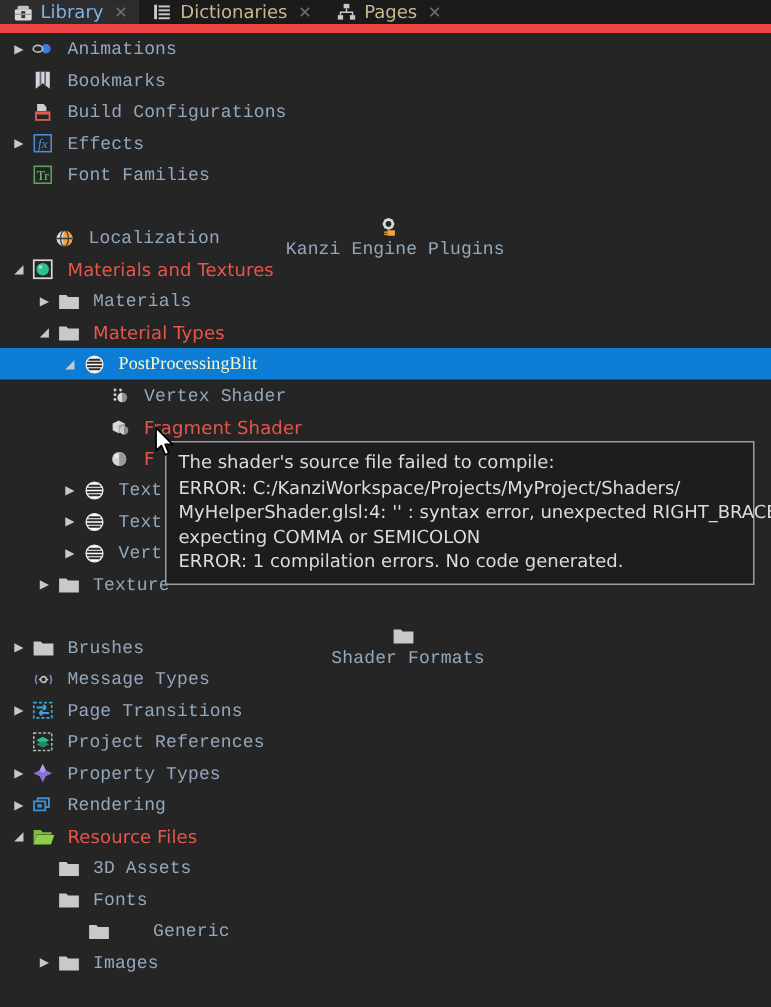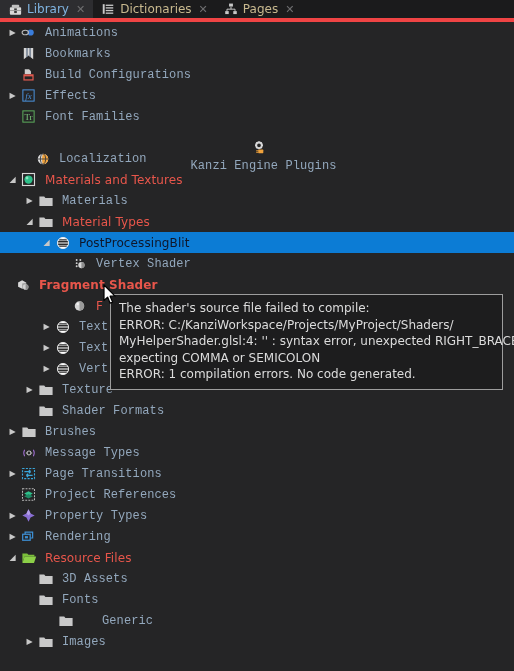--- a/index.html
+++ b/index.html
@@ -17,21 +17,21 @@
     position: relative;
     -webkit-font-smoothing: antialiased;
   }
 
   
   .tabbar {
     height: 22px;
     background: #1b1b1c;
     display: flex;
     align-items: stretch;
-    border-bottom: 4px solid #ef4444;
+    border-bottom: 6px solid #ef4444;
     box-sizing: border-box;
   }
   .tab {
     display: flex;
     align-items: center;
     padding: 0 6px 0 8px;
     gap: 5px;
     background: #1b1b1c;
     cursor: default;
     position: relative;
@@ -87,31 +87,31 @@
     align-items: center;
     justify-content: center;
     color: #c8c8c8;
     font-size: 8px;
     line-height: 1;
   }
   .row .icon {
     width: 19px;
     flex: 0 0 19px;
     display: flex;
-    align-items: flex-start;
+    align-items: flex-end;
     justify-content: center;
   }
   .row .label {
     margin-left: 7px;
     font-size: 12px;
     letter-spacing: 0.1px;
   }
   .c-normal { color: #93a8bd; font-family: Liberation Mono, monospace; }
   .c-error  { color: #e8564b; }
-  .c-sel    { color: #0f172a; }
+  .c-sel    { color: #fef9c3; font-family: Liberation Serif, serif; }
 
   svg { display: block; overflow: visible; }
 
   
   .tooltip {
     position: absolute;
     left: 110px;
     top: 272px;
     width: 393px;
     background: #1d1d1e;
@@ -305,21 +305,21 @@
           <circle cx="4.2" cy="3.4" r="1.1" fill="#cfcfcf"></circle>
           <circle cx="4.2" cy="7" r="1.1" fill="#cfcfcf"></circle>
           <circle cx="4.2" cy="10.6" r="1.1" fill="#cfcfcf"></circle>
           <circle cx="8.4" cy="3.4" r="1.1" fill="#cfcfcf"></circle>
           <circle cx="9.6" cy="9.2" r="3.6" fill="#d8d8d8"></circle>
           <path d="M9.6,5.6 A3.6,3.6 0 0,1 9.6,12.8 Z" fill="#8d8d8d"></path>
         </svg>
       </span>
       <span class="label c-normal">Vertex Shader</span>
     </div>
-    <div class="row" style=" font-weight: bold;">
+    <div class="row" style="padding-left: 57px;">
       <span class="arrow"></span>
       <span class="icon">
         <svg width="14" height="14" viewBox="0 0 16 16">
           <path d="M2.4,5 L7,2.6 L11.6,5 L11.6,10 L7,12.4 L2.4,10 Z" fill="#d8d8d8"></path>
           <path d="M7,6.2 L11.6,5 L11.6,10 L7,12.4 Z" fill="#a4a4a4"></path>
           <circle cx="11" cy="10.2" r="3.2" fill="#cfcfcf"></circle>
           <path d="M11,7 A3.2,3.2 0 0,1 11,13.4 Z" fill="#8d8d8d"></path>
         </svg>
       </span>
       <span class="label c-error">Fragment Shader</span>
@@ -376,21 +376,21 @@
     </div>
     <div class="row" style="padding-left: 23px;">
       <span class="arrow">▶</span>
       <span class="icon">
         <svg width="16" height="16" viewBox="0 0 16 16">
           <path d="M1.4,3.6 L6.2,3.6 L7.4,5 L14.6,5 L14.6,13 L1.4,13 Z" fill="#c9c9c9"></path>
         </svg>
       </span>
       <span class="label c-normal">Texture</span>
     </div>
-    <div class="row" style="padding-left: 23px;">
+    <div class="row" style="padding-left: 23px; flex-direction: column;">
       <span class="arrow"></span>
       <span class="icon">
         <svg width="16" height="16" viewBox="0 0 16 16">
           <path d="M1.4,3.6 L6.2,3.6 L7.4,5 L14.6,5 L14.6,13 L1.4,13 Z" fill="#c9c9c9"></path>
         </svg>
       </span>
       <span class="label c-normal">Shader Formats</span>
     </div>
     <div class="row" style="padding-left: 6px;">
       <span class="arrow">▶</span>

